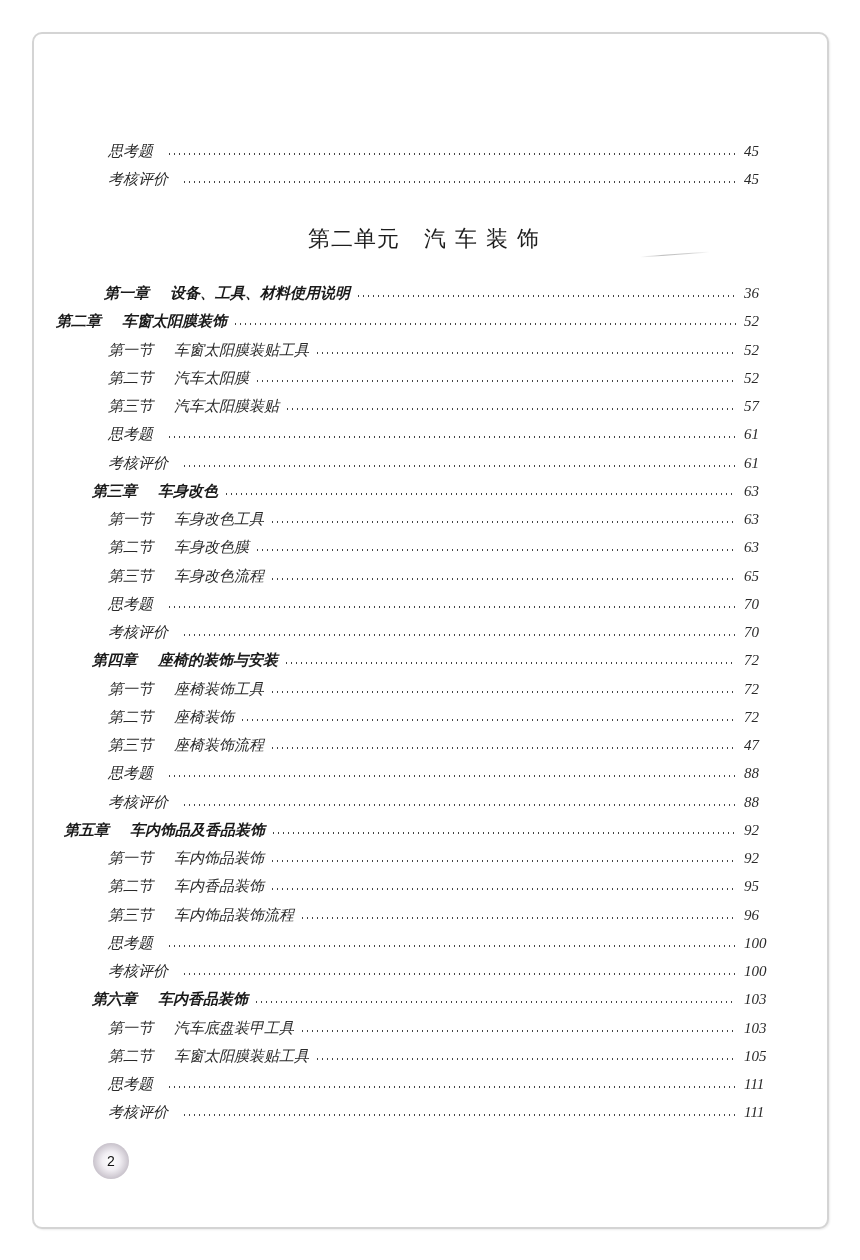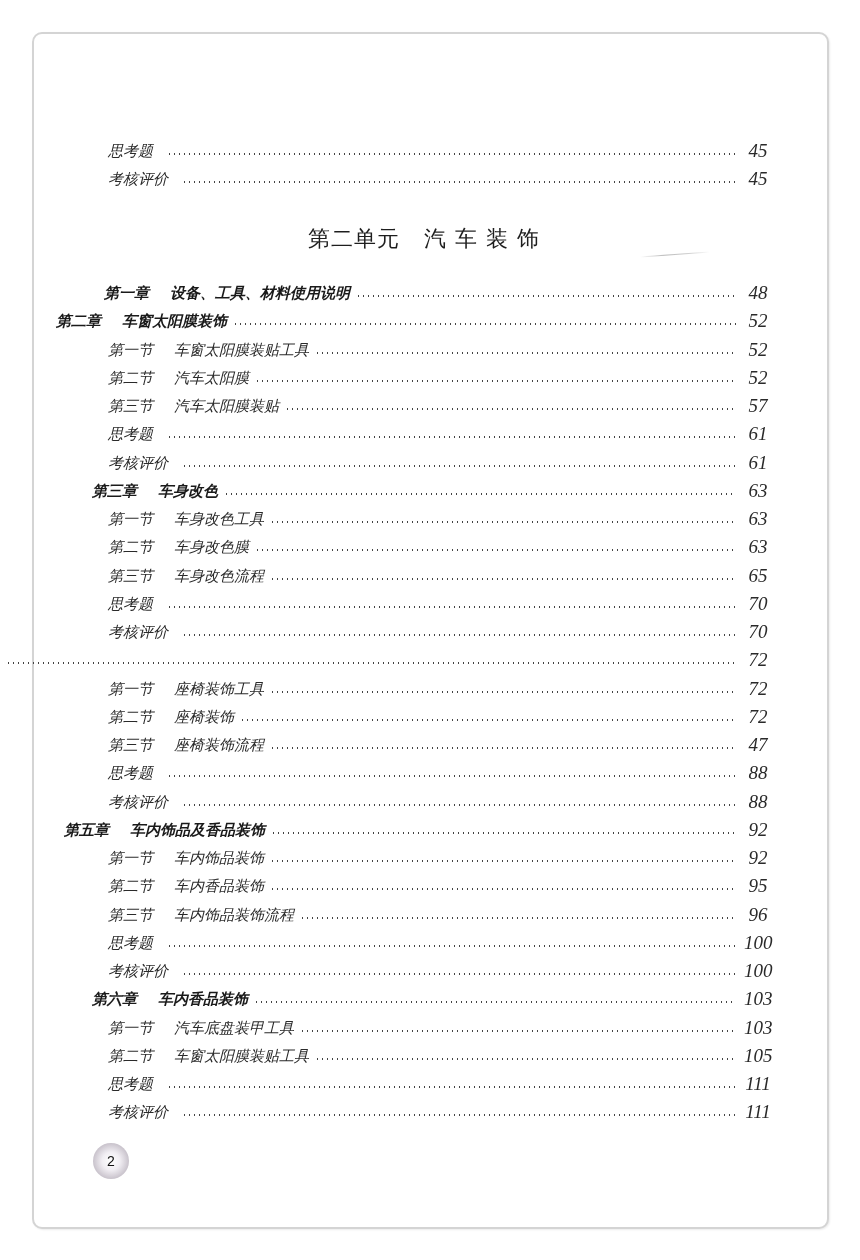--- a/index.html
+++ b/index.html
@@ -26,22 +26,22 @@
   .row.chapter .label { font-weight: bold; color: #1a1a1a; }
   .row .num-prefix { display: inline-block; }
   .row.chapter .num-prefix { width: 66px; }
   .row.section .num-prefix { width: 66px; }
   .row .leader {
     flex: 1; height: 2px; margin: 6px 8px 0 6px;
     background-image: radial-gradient(circle, #444 0.8px, transparent 1.1px);
     background-size: 5px 2px; background-repeat: repeat-x;
   }
   .row .page-no {
-    width: 28px; text-align: center; font-family: "Liberation Serif", serif;
-    font-size: 19px; color: #2a2a2a;
+    width: 28px; text-align: left; font-family: "Liberation Serif", serif;
+    font-size: 15px; color: #2a2a2a;
   }
   .unit-title {
     position: absolute; left: 308px; top: 224px;
     font-family: "DejaVu Sans", "Liberation Sans", sans-serif;
     font-size: 22px; color: #1e1e1e; letter-spacing: 1px; white-space: pre;
   }
   .scribble {
     position: absolute; left: 640px; top: 254px; width: 70px; height: 1px;
     background: linear-gradient(90deg, transparent, #bbb, #ccc, transparent);
     transform: rotate(-4deg);
@@ -80,21 +80,21 @@
     </div>
   <div class="unit-title">第二单元   汽 车 装 饰</div>
   <div class="scribble"></div>
   <div id="rows">
       <div class="row chapter" style="top: 281px;">
         <span class="label" style="margin-left: 104px;">
           <span class="num-prefix">第一章</span>
           <span>设备、工具、材料使用说明</span>
         </span>
         <span class="leader"></span>
-        <span class="page-no">48</span>
+        <span class="page-no">36</span>
         <span style="width: 88px; flex: 0 0 88px;"></span>
       </div>
       <div class="row chapter" style="top: 309.25px;">
         <span class="label" style="margin-left: 56px;">
           <span class="num-prefix">第二章</span>
           <span>车窗太阳膜装饰</span>
         </span>
         <span class="leader"></span>
         <span class="page-no">52</span>
         <span style="width: 88px; flex: 0 0 88px;"></span>
@@ -188,20 +188,24 @@
       </div>
       <div class="row item" style="top: 620px;">
         <span class="label" style="margin-left: 108px;">
           <span>考核评价</span>
         </span>
         <span class="leader" style="margin-left: 14px;"></span>
         <span class="page-no">70</span>
         <span style="width: 88px; flex: 0 0 88px;"></span>
       </div>
       <div class="row chapter" style="top: 648.25px;">
+        <span class="label" style="margin-left: 92px;">
+          <span class="num-prefix">第四章</span>
+          <span>座椅的装饰与安装</span>
+        </span>
         <span class="leader"></span>
         <span class="page-no">72</span>
         <span style="width: 88px; flex: 0 0 88px;"></span>
       </div>
       <div class="row section" style="top: 676.5px;">
         <span class="label" style="margin-left: 108px;">
           <span class="num-prefix">第一节</span>
           <span>座椅装饰工具</span>
         </span>
         <span class="leader"></span>

